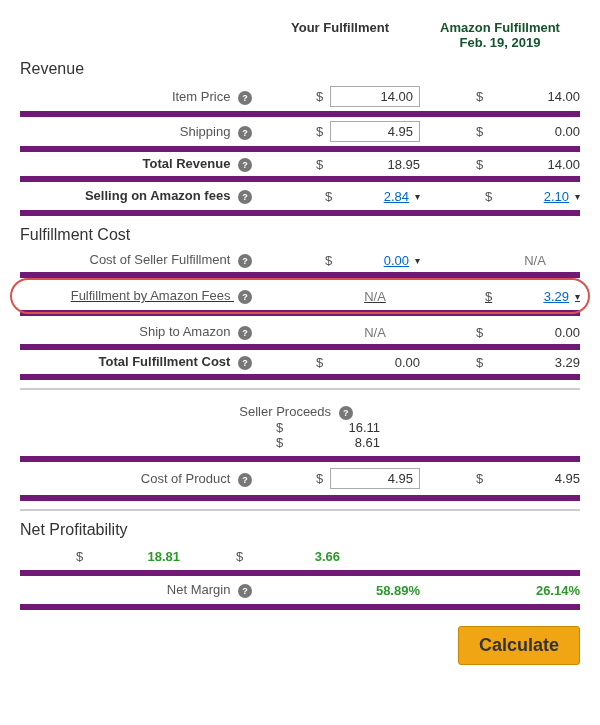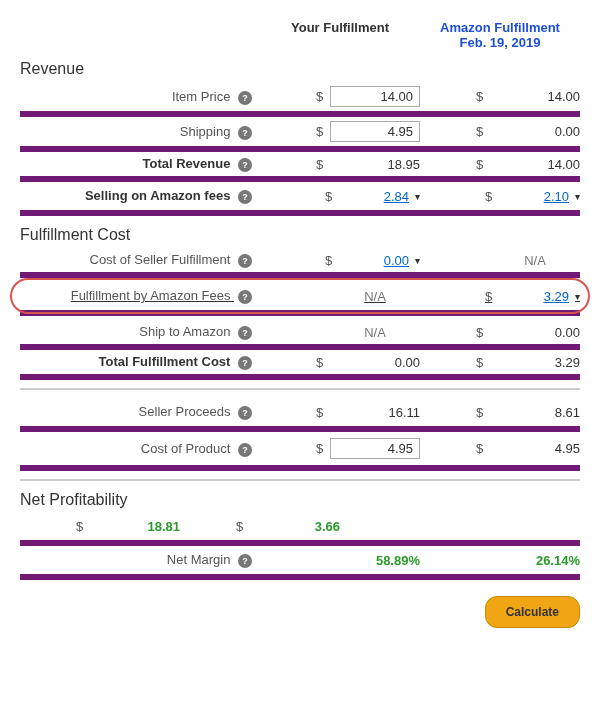--- a/index.html
+++ b/index.html
@@ -22,21 +22,21 @@
       justify-content: flex-end;
       margin-bottom: 8px;
     }
     .col-your, .col-amazon {
       width: 160px;
       text-align: center;
       font-weight: bold;
       font-size: 13px;
     }
     .col-amazon {
-      color: #1d4ed8;
+      color: #14532d;
     }
     
     .section-header {
       font-weight: normal;
       font-size: 16px;
       margin: 10px 0 4px 0;
       color: #333;
     }
     
     .data-row {
@@ -149,24 +149,24 @@
     .button-row {
       display: flex;
       justify-content: flex-end;
       margin-top: 16px;
     }
     .calculate-btn {
       background: #f0a614;
       color: #333;
       border: 1px solid #c88800;
       padding: 8px 20px;
-      font-size: 12px;
+      font-size: 18px;
       font-weight: bold;
       cursor: pointer;
-      border-radius: 12px;
+      border-radius: 3px;
     }
   </style>
 </head>
 <body>
 
 <div class="container">
 
   <div class="header-row">
     <div class="col-your">Your Fulfillment</div>
     <div class="col-amazon">Amazon Fulfillment<br>Feb. 19, 2019</div>
@@ -293,21 +293,21 @@
       <span class="value-plain">0.00</span>
     </div>
     <div class="col-amazon-data">
       <span class="dollar-sign">$</span>
       <span class="value-plain">3.29</span>
     </div>
   </div>
 
   <hr class="divider">
 
-  <div class="data-row" style="padding: 6px 0;">
+  <div class="data-row" style="padding: 6px 0; flex-direction: column;">
     <div class="row-label">
       Seller Proceeds
       <span class="help-icon">?</span>
     </div>
     <div class="col-your-data">
       <span class="dollar-sign">$</span>
       <span class="value-plain">16.11</span>
     </div>
     <div class="col-amazon-data">
       <span class="dollar-sign">$</span>

